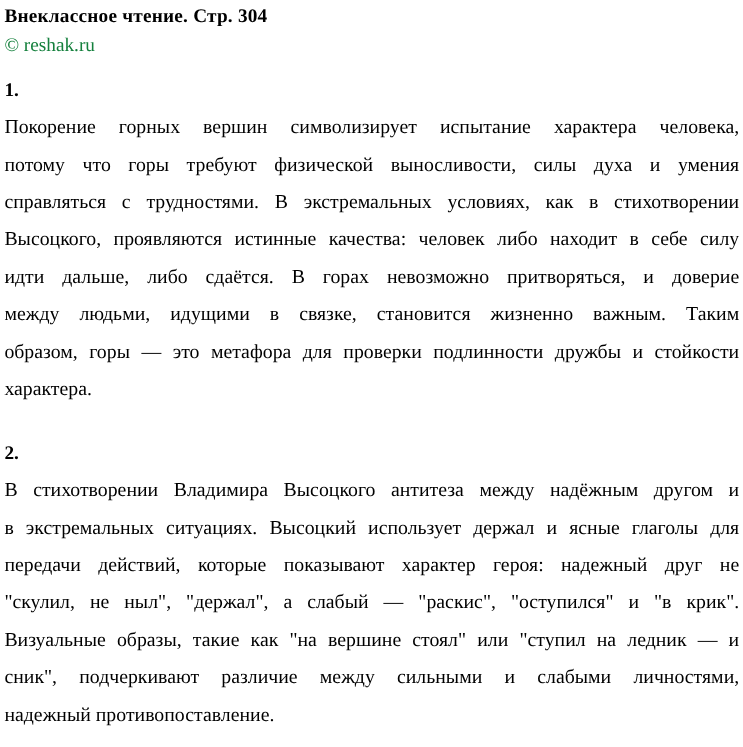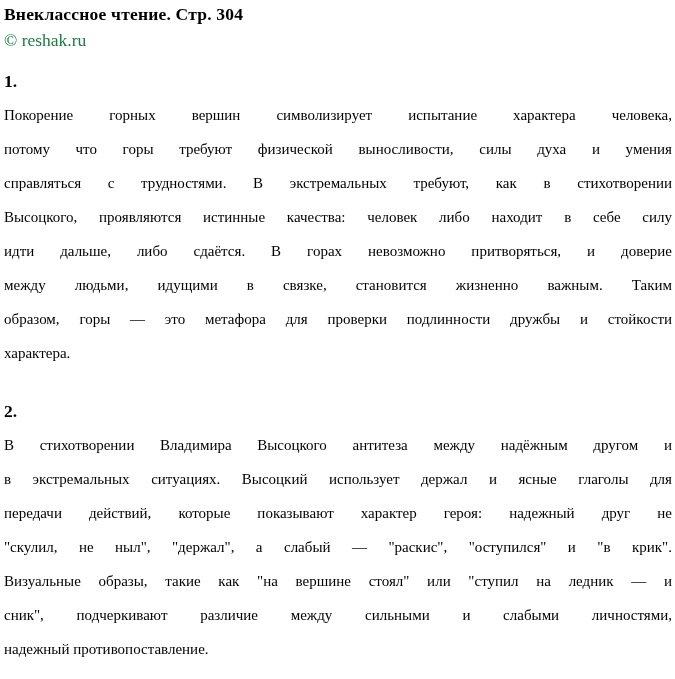--- a/index.html
+++ b/index.html
@@ -24,21 +24,21 @@
   .copyright { font-size: 17.5px; color: #15803d; }
 
   .answer-number {
     font-weight: bold;
     font-size: 17.5px;
     line-height: 33px;
   }
   .num-1 { margin-top: 12px; }
   .num-2 { margin-top: 25px; }
 
-  .para { font-size: 15px; line-height: 34px; }
+  .para { font-size: 18px; line-height: 34px; }
   .line { text-align: justify; text-align-last: justify; }
   .line-last { text-align: left; text-align-last: left; }
 
   
   .watermark { position: absolute; z-index: 2; pointer-events: none; }
 </style>
 </head>
 <body>
 
 <div class="page">
@@ -46,21 +46,21 @@
   <div class="header-row">
     <span class="doc-title">Внеклассное чтение. Стр. 304</span>
     <span class="copyright">© reshak.ru</span>
   </div>
 
   <div class="answer-number num-1">1.</div>
 
   <div class="para">
     <div class="line">Покорение горных вершин символизирует испытание характера человека,</div>
     <div class="line">потому что горы требуют физической выносливости, силы духа и умения</div>
-    <div class="line">справляться с трудностями. В экстремальных требуют, как в стихотворении</div>
+    <div class="line">справляться с трудностями. В экстремальных условиях, как в стихотворении</div>
     <div class="line">Высоцкого, проявляются истинные качества: человек либо находит в себе силу</div>
     <div class="line">идти дальше, либо сдаётся. В горах невозможно притворяться, и доверие</div>
     <div class="line">между людьми, идущими в связке, становится жизненно важным. Таким</div>
     <div class="line">образом, горы — это метафора для проверки подлинности дружбы и стойкости</div>
     <div class="line line-last">характера.</div>
   </div>
 
   <div class="answer-number num-2">2.</div>
 
   <div class="para">

